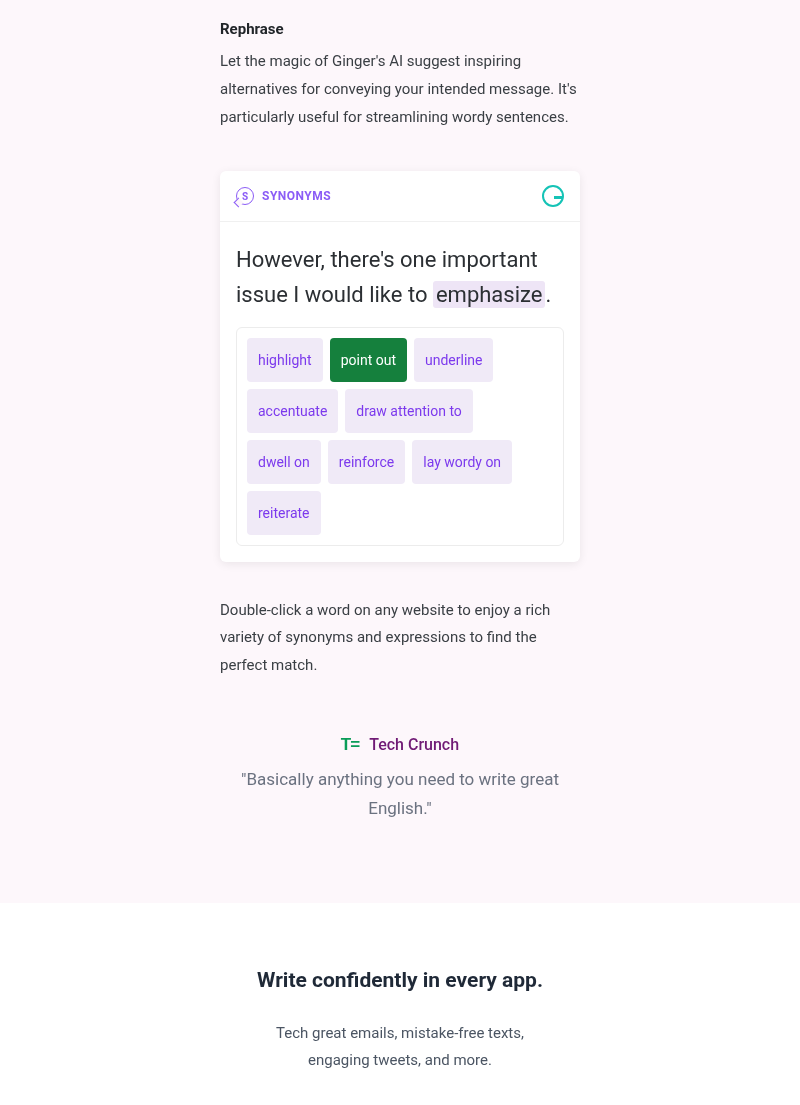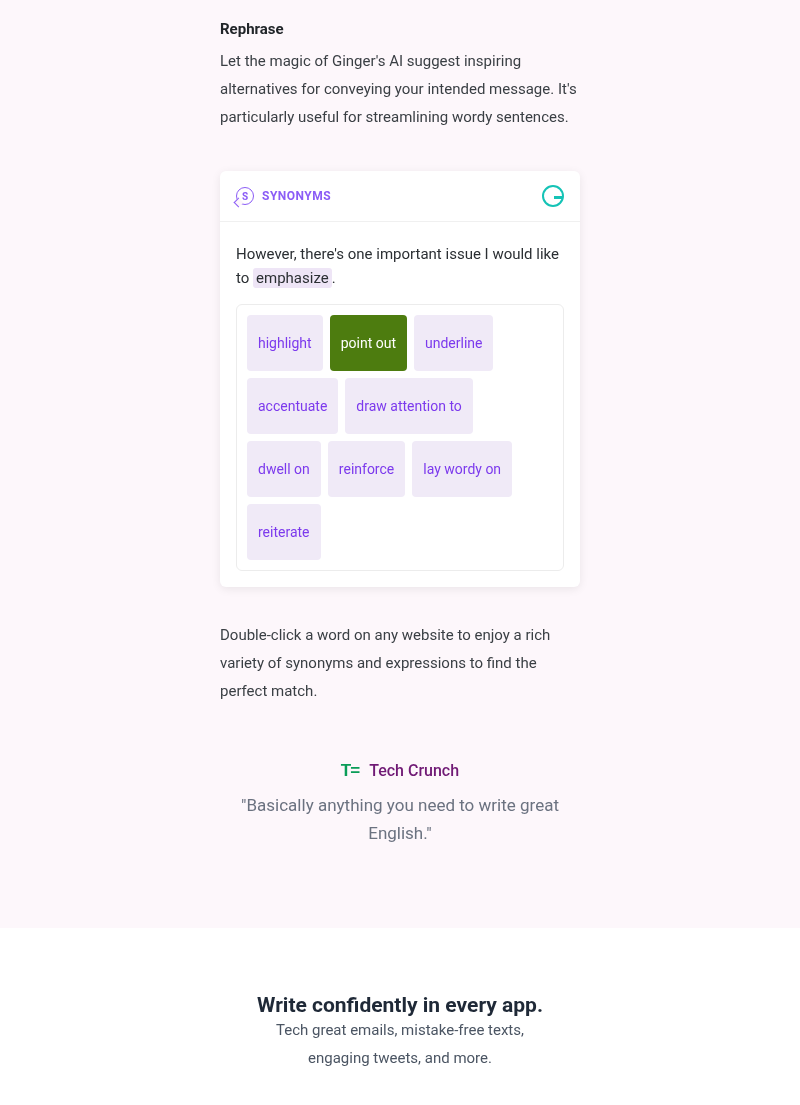--- a/index.html
+++ b/index.html
@@ -10,32 +10,32 @@
 .feature-desc { font-size: 15px; color: #3a3f44; line-height: 1.85; margin-bottom: 40px; }
 .card { background: #fff; border-radius: 6px; box-shadow: 0 2px 10px rgba(0,0,0,0.08); overflow: hidden; margin-bottom: 35px; }
 .card-header { display: flex; align-items: center; justify-content: space-between; padding: 14px 16px; border-bottom: 1px solid #f0f0f0; }
 .card-header-left { display: flex; align-items: center; gap: 8px; }
 .syn-badge { width: 18px; height: 18px; border: 1.5px solid #8b5cf6; border-radius: 50%; display: flex; align-items: center; justify-content: center; font-size: 10px; font-weight: 700; color: #8b5cf6; position: relative; }
 .syn-badge::after { content: ""; position: absolute; bottom: -2px; left: -2px; width: 6px; height: 6px; background: #fdf7fb; border-right: 1.5px solid #8b5cf6; border-top: 1.5px solid #8b5cf6; transform: rotate(-135deg); }
 .syn-label { font-size: 12px; font-weight: 700; letter-spacing: 0.5px; color: #8b5cf6; }
 .g-logo { width: 22px; height: 22px; border: 2.5px solid #15c3b6; border-radius: 50%; position: relative; }
 .g-logo::after { content: ""; position: absolute; right: -1px; top: 50%; width: 9px; height: 2.5px; background: #15c3b6; }
 .card-body { padding: 20px 16px 16px 16px; }
-.sample-text { font-size: 15px; color: #2b2f33; line-height: 1.6; margin-bottom: 14px; }
+.sample-text { font-size: 22px; color: #2b2f33; line-height: 1.6; margin-bottom: 14px; }
 .hl-word { background: #eee5f6; padding: 1px 3px; border-radius: 3px; }
 .chips-box { border: 1px solid #ececec; border-radius: 6px; padding: 10px; display: flex; flex-wrap: wrap; gap: 7px; }
-.chip { background: #f0eaf7; color: #7c3aed; font-size: 14px; padding: 20px 11px; border-radius: 4px; cursor: pointer; }
-.chip.active { background: #4d7c0f; color: #fff; }
+.chip { background: #f0eaf7; color: #7c3aed; font-size: 14px; padding: 14px 11px; border-radius: 4px; cursor: pointer; }
+.chip.active { background: #15803d; color: #fff; }
 .quote-block { text-align: center; margin-top: 55px; }
 .quote-source { display: inline-flex; align-items: center; gap: 10px; margin-bottom: 10px; }
 .tc-logo { font-weight: 900; color: #0a9d58; font-size: 17px; letter-spacing: -1px; font-family: Arial, sans-serif; }
 .tc-name { color: #701a75; font-size: 16px; font-weight: 500; }
 .quote-text { color: #6b7280; font-size: 17px; line-height: 1.7; max-width: 340px; margin: 0 auto; }
 .bottom-section { background: #fff; padding: 65px 0 40px 0; text-align: center; }
-.bottom-title { font-size: 21px; font-weight: 700; color: #1f2937; }
+.bottom-title { font-size: 21px; font-weight: 700; color: #1f2937; margin-bottom: 28px; }
 .bottom-desc { font-size: 15px; color: #4b5563; line-height: 1.85; max-width: 300px; margin: 0 auto 35px auto; }
 .cta-btn { display: inline-flex; align-items: center; gap: 10px; background: #1fb5c9; color: #fff; font-size: 16px; font-weight: 700; padding: 16px 30px; border-radius: 6px; border: none; cursor: pointer; justify-content: center; }
 .cta-sub { font-weight: 400; opacity: 0.9; }
 </style>
 </head>
 <body>
 
 <div class="top-section">
   <div class="content">
     <div class="feature-title">Rephrase</div>

